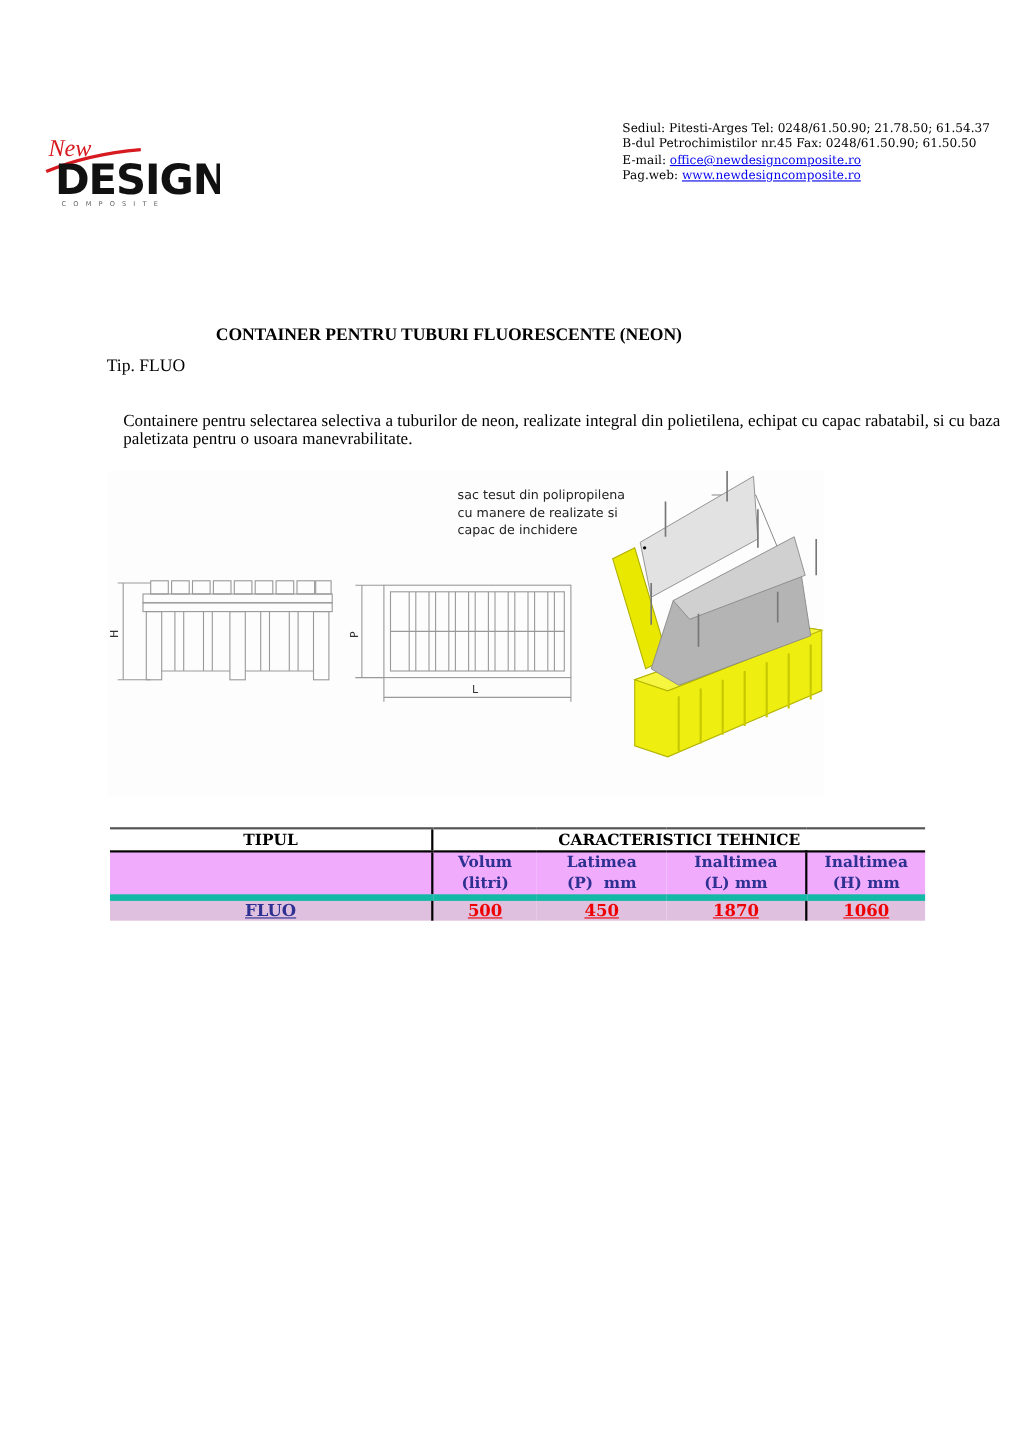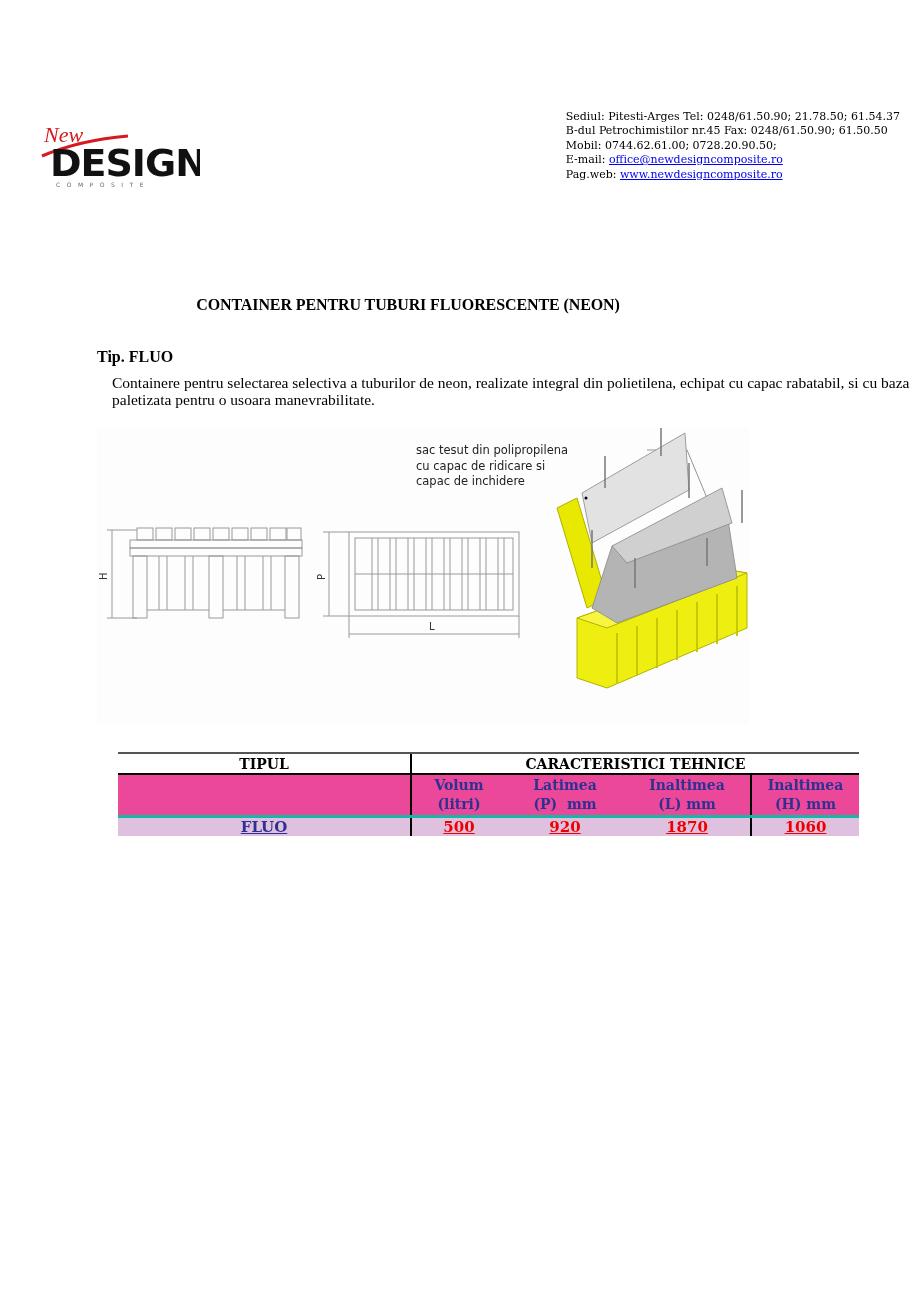--- a/index.html
+++ b/index.html
@@ -4,51 +4,50 @@
 <style>
   * { margin:0; padding:0; box-sizing:border-box; }
   html, body { width:920px; height:1301px; background:#ffffff; overflow:hidden; }
   body { position:relative; font-family:"Liberation Serif", serif; color:#000; }
 
   .logo { position:absolute; left:40px; top:120px; width:160px; height:72px; }
   .contact { position:absolute; right:20px; top:110px; text-align:left; font-family:"DejaVu Serif", serif; font-size:11px; line-height:14.4px; color:#000; }
   .contact a { color:#0000ee; text-decoration:underline; }
 
   .title { position:absolute; left:0; width:816px; top:296px; text-align:center; font-weight:bold; font-size:16px; letter-spacing:-0.1px; }
-  .tip { position:absolute; left:97px; top:348px; font-weight:bold; font-size:16px; }
+  .tip { position:absolute; left:97px; top:324px; font-weight:normal; font-size:16px; }
   .desc { position:absolute; left:112px; top:374px; width:810px; font-size:15.5px; line-height:17px; }
 
   .figure { position:absolute; left:97px; top:428px; width:652px; height:296px; background:#fdfdfd; }
   .callout { position:absolute; left:319px; top:15px; font-family:"DejaVu Sans", sans-serif; font-size:11.5px; line-height:15.5px; color:#222; }
 
-  .spec { position:absolute; left:100px; top:752px; width:741px; border-collapse:collapse; font-family:"DejaVu Serif", serif; font-weight:bold;margin-left:18px; }
+  .spec { position:absolute; left:100px; top:752px; width:741px; border-collapse:collapse; font-family:"DejaVu Serif", serif; font-weight:bold; }
   .spec td { text-align:center; vertical-align:middle; padding:0; }
   .spec .h1 td { height:21px; font-size:14px; color:#000; border-top:2px solid #555; border-bottom:2px solid #000; background:#fff; }
-  .spec .h2 td { height:42px; font-size:14px; line-height:19px; color:#2e3192; background:#ec4899; border-bottom:3px solid #14b8a6; }
+  .spec .h2 td { height:42px; font-size:14px; line-height:19px; color:#2e3192; background:#f0abfc; border-bottom:6px solid #14b8a6; }
   .spec .dr td { height:20px; font-size:15px; background:#dfc0df;text-decoration:underline; }
   .spec .dr td.name { color:#2e3192; }
   .spec .dr td.val { color:#ee0000; }
   .spec .vl { border-left:2px solid #000; }
 </style>
 </head>
 <body>
 
 <div class="logo">
   <svg width="160" height="72" viewBox="0 0 160 72">
     <text x="4" y="22" font-family="Liberation Serif, serif" font-style="italic" font-size="22" fill="#d71920">New</text>
     <path d="M2 36 Q40 20 88 16" stroke="#d71920" stroke-width="3" fill="none"></path>
     <text x="10" y="56" font-family="DejaVu Sans, sans-serif" font-weight="bold" font-size="38" letter-spacing="-1" fill="#111">DESIGN</text>
     <text x="16" y="67" font-family="DejaVu Sans, sans-serif" font-size="6" letter-spacing="6.5" fill="#666">COMPOSITE</text>
   </svg>
 </div>
 
 <div class="contact">
   <div>Sediul: Pitesti-Arges   Tel:  0248/61.50.90; 21.78.50; 61.54.37</div>
   <div>B-dul Petrochimistilor nr.45  Fax: 0248/61.50.90; 61.50.50</div>
-  <div>Mobil: 0744.62.61.00; 0728.20.90.50;</div>
   <div><span>E-mail: </span><a href="#">office@newdesigncomposite.ro</a></div>
   <div><span>Pag.web: </span><a href="#">www.newdesigncomposite.ro</a></div>
 </div>
 
 <div class="title">CONTAINER PENTRU TUBURI FLUORESCENTE (NEON)</div>
 <div class="tip">Tip. FLUO</div>
 <div class="desc">Containere pentru selectarea selectiva a tuburilor de neon, realizate integral din polietilena, echipat cu capac rabatabil, si cu baza paletizata pentru o usoara manevrabilitate.</div>
 
 <div class="figure">
 
@@ -114,21 +113,21 @@
       <line x1="34" y1="92" x2="34" y2="114"></line>
         <line x1="204" y1="92" x2="204" y2="114"></line>
       <line x1="34" y1="110" x2="204" y2="110"></line>
     </g>
     <text x="2" y="52" font-family="DejaVu Sans, sans-serif" font-size="10" fill="#333" transform="rotate(-90 8 50)">P</text>
     <text x="114" y="106" font-family="DejaVu Sans, sans-serif" font-size="10" fill="#333">L</text>
   </svg>
 
   <div class="callout">
     <div>sac tesut din polipropilena</div>
-    <div>cu capac de ridicare si</div>
+    <div>cu manere de realizate si</div>
     <div>capac de inchidere</div>
   </div>
 
   <svg style="position:absolute;left:440px;top:0" width="212" height="270" viewBox="0 0 212 270">
     <line x1="110" y1="22" x2="150" y2="22" stroke="#777" stroke-width="0.8"></line>
     <line x1="150" y1="22" x2="170" y2="70" stroke="#777" stroke-width="0.8"></line>
 
     <polygon points="20,80 40,70 70,170 50,180" fill="#e8e800" stroke="#b0b000" stroke-width="1"></polygon>
 
     <polygon points="40,190 180,140 210,145 210,200 70,260 40,250" fill="#eeee10" stroke="#b4b400" stroke-width="1"></polygon>
@@ -187,18 +186,18 @@
           <div>(L) mm</div>
         </td>
     <td class="vl">
           <div>Inaltimea</div>
           <div>(H) mm</div>
         </td>
   </tr>
   <tr class="dr">
     <td class="name">FLUO</td>
     <td class="val vl">500</td>
-    <td class="val">920</td>
+    <td class="val">450</td>
     <td class="val">1870</td>
     <td class="val vl">1060</td>
   </tr>
 </tbody>
   </table>
 
 </body></html>

